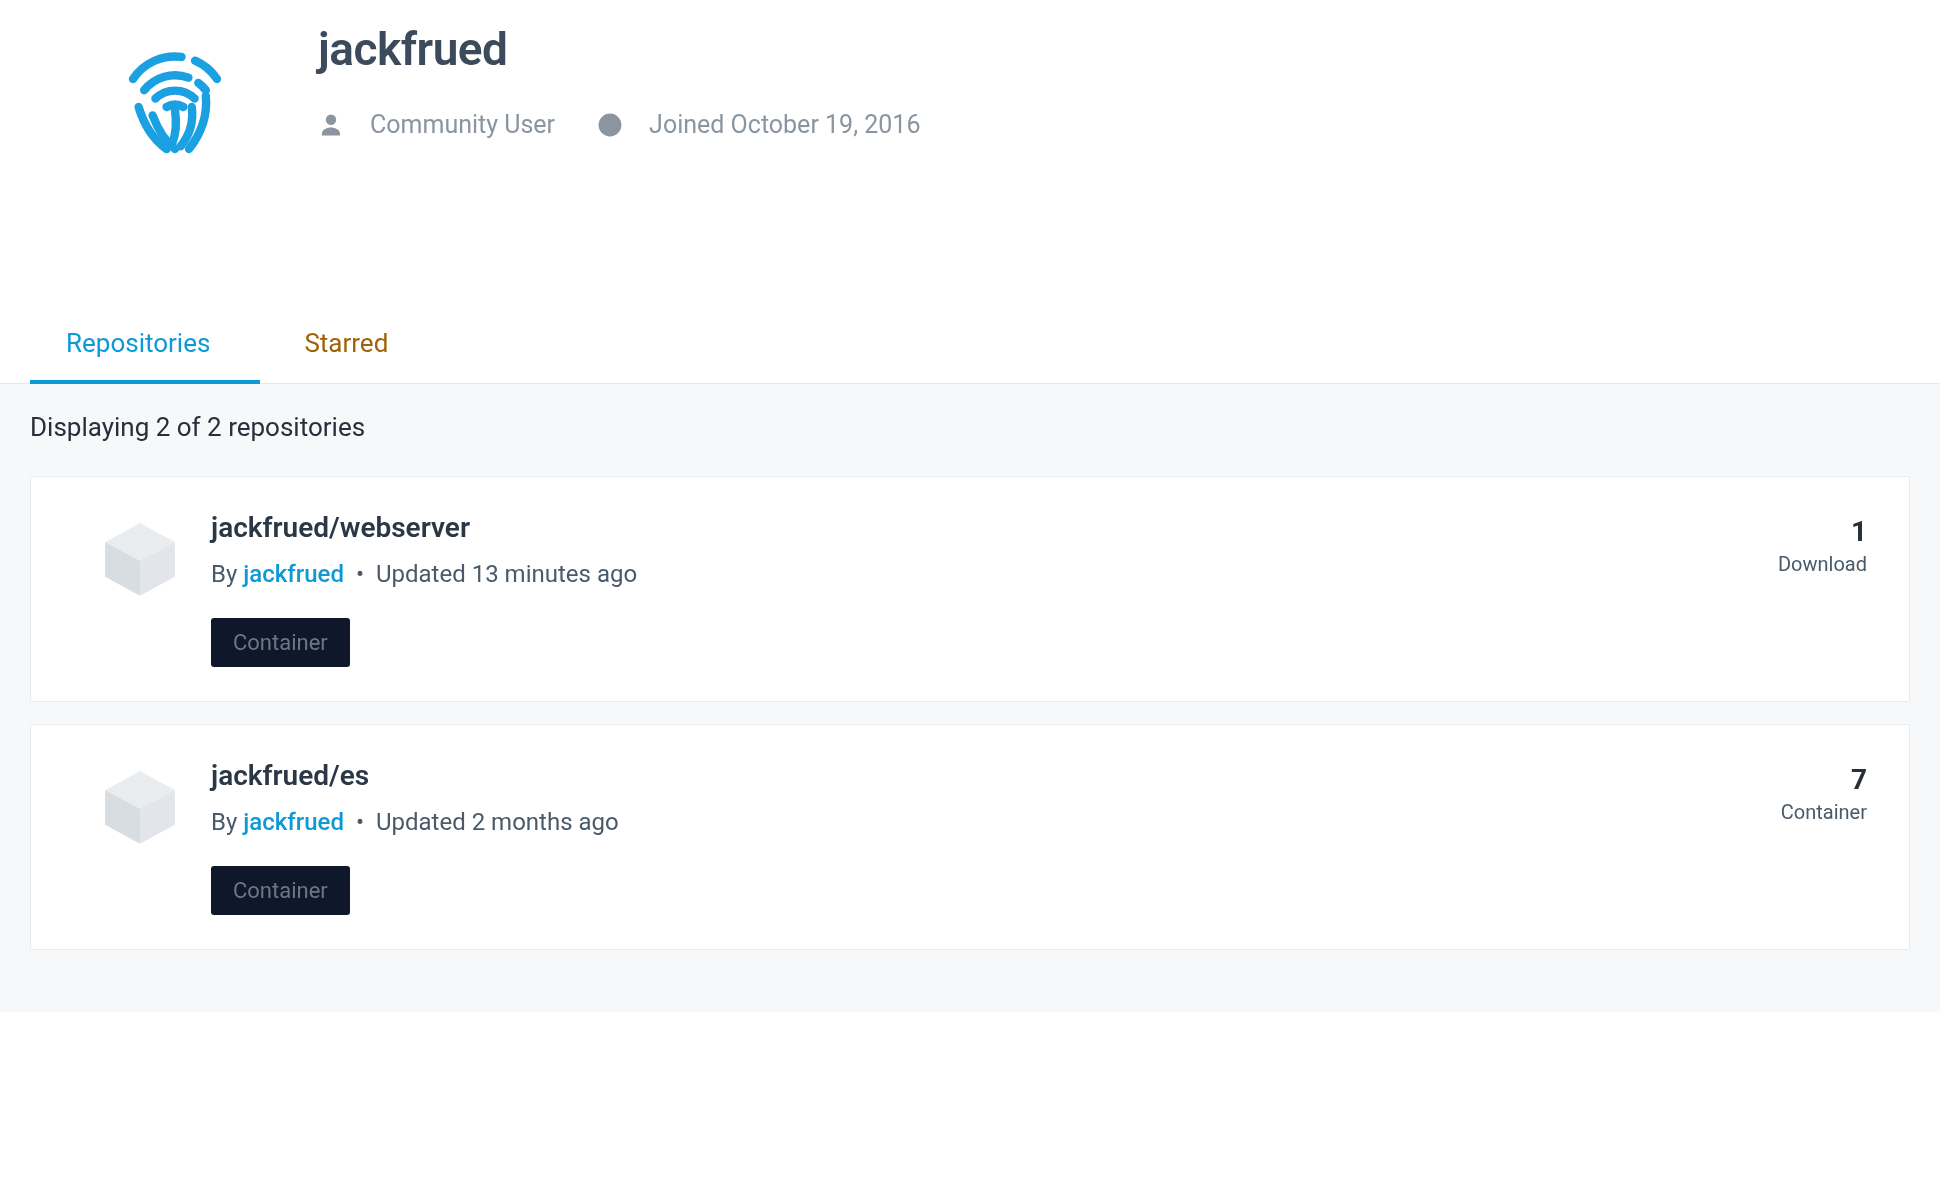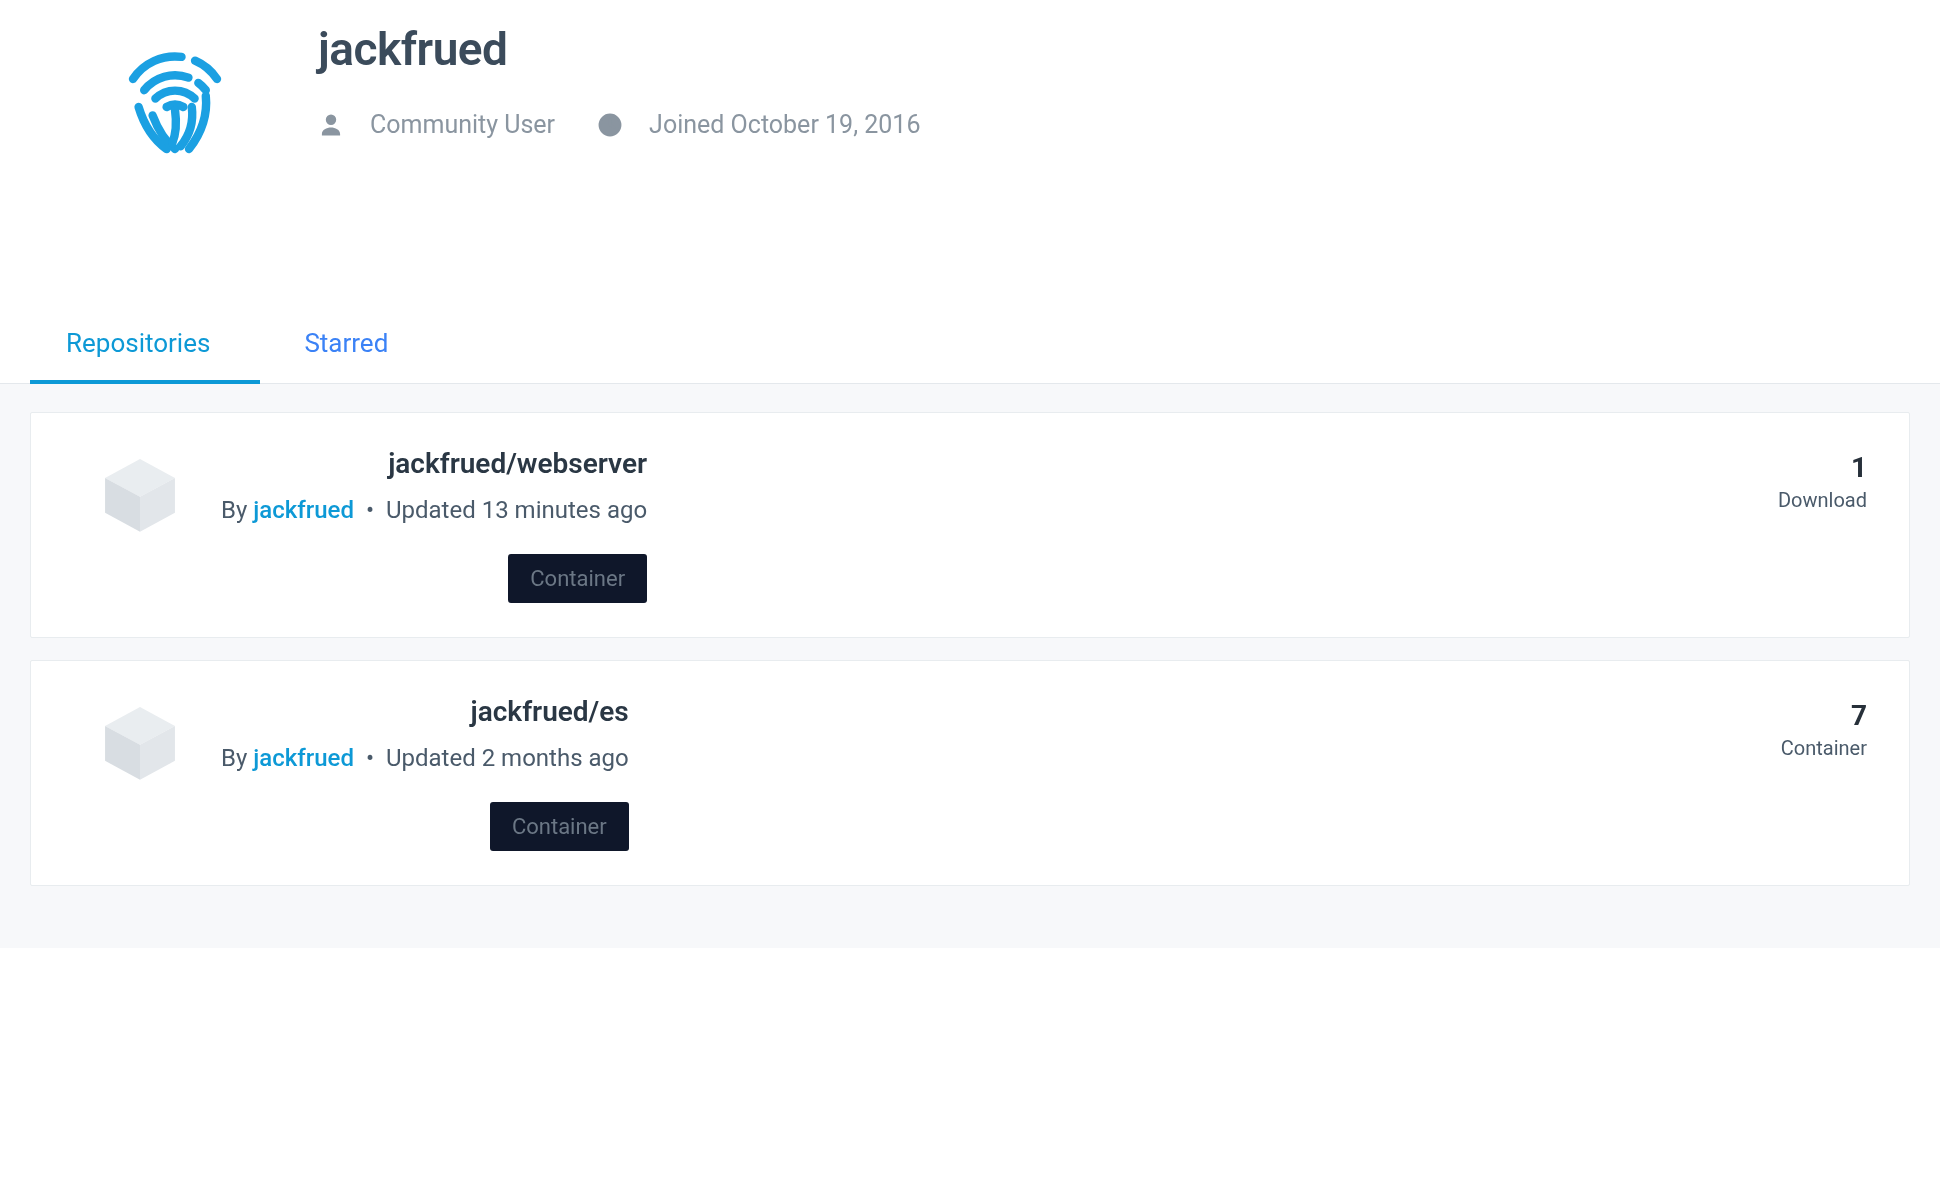--- a/index.html
+++ b/index.html
@@ -43,21 +43,21 @@
   .tabs {
     display: flex;
     gap: 8px;
     margin-top: 140px;
     border-bottom: 1px solid #e4e8ec;
     padding-left: 30px;
   }
   .tab {
     padding: 20px 50px 22px 36px;
     font-size: 26px;
-    color: #3b82f6;
+    color: #a16207;
     cursor: pointer;
     border-bottom: 4px solid transparent;
     margin-bottom: -1px;
     font-weight: 400;
   }
   .tab.active {
     color: #0d99d6;
     border-bottom-color: #0d99d6;
   }
   .content {
@@ -72,21 +72,21 @@
   .repo-card {
     background: #fff;
     border: 1px solid #e8ecef;
     padding: 34px 42px 34px 66px;
     display: flex;
     align-items: flex-start;
     justify-content: space-between;
     margin-bottom: 22px;
     border-radius: 2px;
   }
-  .repo-left { display: flex; gap: 38px; align-items: flex-start; text-align: right; }
+  .repo-left { display: flex; gap: 28px; align-items: flex-start; }
   .repo-icon { width: 86px; height: 86px; margin-top: 4px; }
   .repo-body { padding-top: 0; }
   .repo-name {
     font-size: 28px;
     font-weight: 600;
     color: #2a3744;
   }
   .repo-meta {
     margin-top: 16px;
     font-size: 24px;
@@ -145,20 +145,21 @@
     </div>
   </div>
 </div>
 
 <div class="tabs">
   <div class="tab active">Repositories</div>
   <div class="tab">Starred</div>
 </div>
 
 <div class="content">
+  <div class="result-count">Displaying 2 of 2 repositories</div>
 
   <div class="repo-card">
     <div class="repo-left">
       <svg class="repo-icon" viewBox="0 0 64 64">
         <polygon points="32,6 58,20 32,34 6,20" fill="#e9edf0"></polygon>
         <polygon points="6,20 32,34 32,60 6,46" fill="#d8dde2"></polygon>
         <polygon points="58,20 32,34 32,60 58,46" fill="#e2e6ea"></polygon>
       </svg>
       <div class="repo-body">
         <div class="repo-name">jackfrued/webserver</div>

